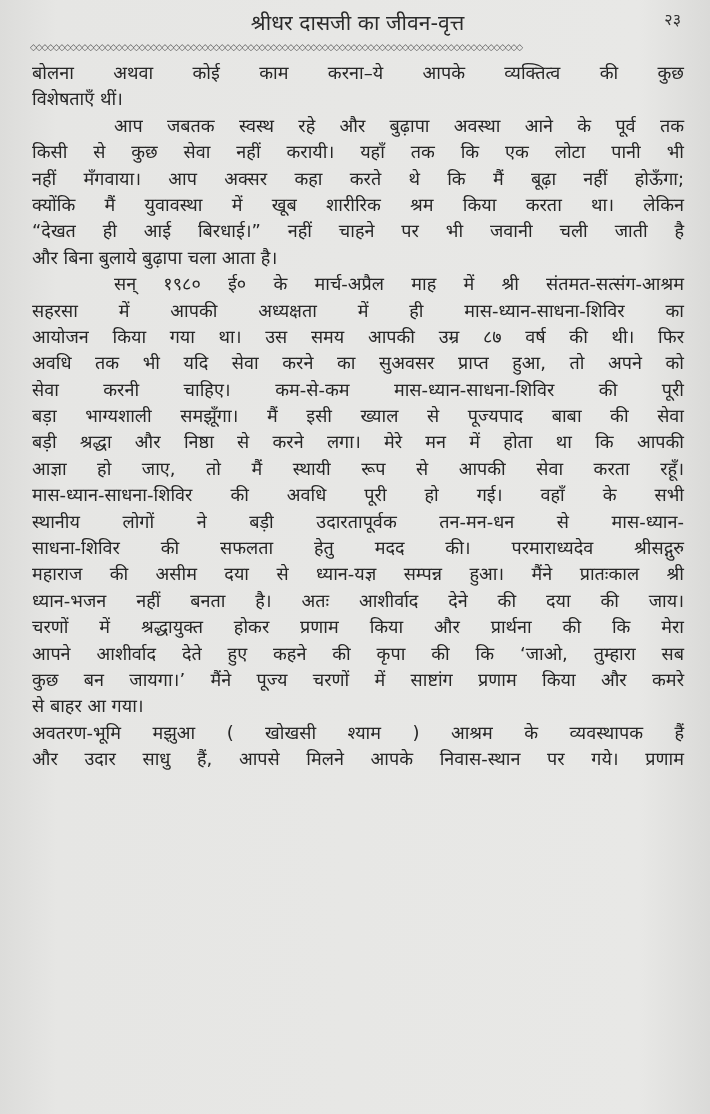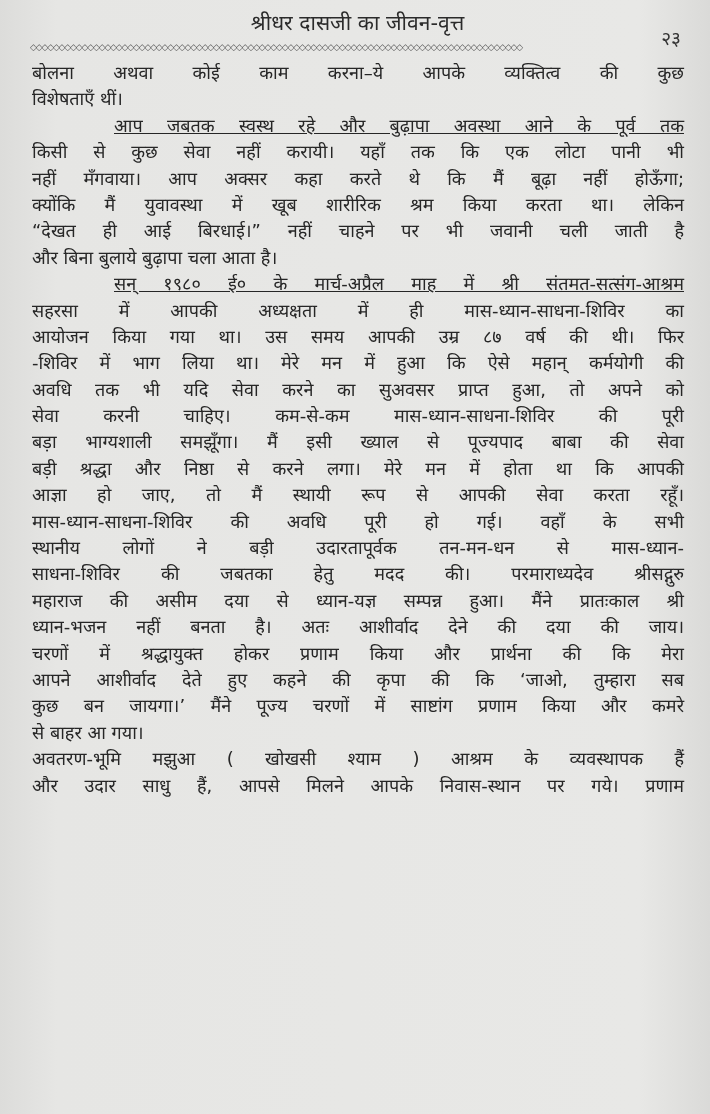--- a/index.html
+++ b/index.html
@@ -15,37 +15,37 @@
     background:linear-gradient(90deg,#dcdcda 0%,#e6e6e4 8%,#e8e8e6 90%,#dadad8 100%);
   }
   .header {
     position:absolute; left:30px; top:2px; width:655px; height:40px;
   }
   .running-title {
     position:absolute; left:0; width:655px; top:6px; text-align:center;
     font-size:21px; color:#2b2b2b;
   }
   .page-number {
-    position:absolute; right:4px; top:23px; font-size:19px; color:#333;
+    position:absolute; right:4px; top:6px; font-size:16px; color:#333;
   }
   .ornament-rule {
     position:absolute; left:30px; top:42px; width:657px; height:10px;
     overflow:hidden; white-space:nowrap; font-size:9px; line-height:10px;
     color:#555; letter-spacing:-1.2px;
   }
   .body-text {
     position:absolute; left:32px; top:60px; width:652px;
   }
   .line {
     height:26.4px; line-height:26.4px; font-size:18px;
     white-space:nowrap; text-align:justify; text-align-last:justify;
     color:#262626;
   }
   .line.last { text-align-last:left; }
-  .line.indent { padding-left:82px;text-decoration:underline; }
+  .line.indent { padding-left:82px; }
 </style>
 </head>
 <body>
 
 <div class="page">
   <div class="header">
     <div class="running-title">श्रीधर दासजी का जीवन-वृत्त</div>
     <div class="page-number">२३</div>
   </div>
   <div class="ornament-rule">◇◇◇◇◇◇◇◇◇◇◇◇◇◇◇◇◇◇◇◇◇◇◇◇◇◇◇◇◇◇◇◇◇◇◇◇◇◇◇◇◇◇◇◇◇◇◇◇◇◇◇◇◇◇◇◇◇◇◇◇◇◇◇◇◇◇◇◇◇◇◇◇◇◇◇◇◇◇◇◇◇◇◇◇◇◇</div>
@@ -55,29 +55,28 @@
     <div class="line last">विशेषताएँ थीं।</div>
     <div class="line indent">आप जबतक स्वस्थ रहे और बुढ़ापा अवस्था आने के पूर्व तक</div>
     <div class="line">किसी से कुछ सेवा नहीं करायी। यहाँ तक कि एक लोटा पानी भी</div>
     <div class="line">नहीं मँगवाया। आप अक्सर कहा करते थे कि मैं बूढ़ा नहीं होऊँगा;</div>
     <div class="line">क्योंकि मैं युवावस्था में खूब शारीरिक श्रम किया करता था। लेकिन</div>
     <div class="line">“देखत ही आई बिरधाई।” नहीं चाहने पर भी जवानी चली जाती है</div>
     <div class="line last">और बिना बुलाये बुढ़ापा चला आता है।</div>
     <div class="line indent">सन् १९८० ई० के मार्च-अप्रैल माह में श्री संतमत-सत्संग-आश्रम</div>
     <div class="line">सहरसा में आपकी अध्यक्षता में ही मास-ध्यान-साधना-शिविर का</div>
     <div class="line">आयोजन किया गया था। उस समय आपकी उम्र ८७ वर्ष की थी। फिर</div>
-    <div class="line">-शिविर में भाग लिया था। मेरे मन में हुआ कि ऐसे महान् कर्मयोगी की</div>
     <div class="line">अवधि तक भी यदि सेवा करने का सुअवसर प्राप्त हुआ, तो अपने को</div>
     <div class="line">सेवा करनी चाहिए। कम-से-कम मास-ध्यान-साधना-शिविर की पूरी</div>
     <div class="line">बड़ा भाग्यशाली समझूँगा। मैं इसी ख्याल से पूज्यपाद बाबा की सेवा</div>
     <div class="line">बड़ी श्रद्धा और निष्ठा से करने लगा। मेरे मन में होता था कि आपकी</div>
     <div class="line">आज्ञा हो जाए, तो मैं स्थायी रूप से आपकी सेवा करता रहूँ।</div>
     <div class="line">मास-ध्यान-साधना-शिविर की अवधि पूरी हो गई। वहाँ के सभी</div>
     <div class="line">स्थानीय लोगों ने बड़ी उदारतापूर्वक तन-मन-धन से मास-ध्यान-</div>
-    <div class="line">साधना-शिविर की जबतका हेतु मदद की। परमाराध्यदेव श्रीसद्गुरु</div>
+    <div class="line">साधना-शिविर की सफलता हेतु मदद की। परमाराध्यदेव श्रीसद्गुरु</div>
     <div class="line">महाराज की असीम दया से ध्यान-यज्ञ सम्पन्न हुआ। मैंने प्रातःकाल श्री</div>
     <div class="line">ध्यान-भजन नहीं बनता है। अतः आशीर्वाद देने की दया की जाय।</div>
     <div class="line">चरणों में श्रद्धायुक्त होकर प्रणाम किया और प्रार्थना की कि मेरा</div>
     <div class="line">आपने आशीर्वाद देते हुए कहने की कृपा की कि ‘जाओ, तुम्हारा सब</div>
     <div class="line">कुछ बन जायगा।’ मैंने पूज्य चरणों में साष्टांग प्रणाम किया और कमरे</div>
     <div class="line last">से बाहर आ गया।</div>
     <div class="line">अवतरण-भूमि मझुआ ( खोखसी श्याम ) आश्रम के व्यवस्थापक हैं</div>
     <div class="line">और उदार साधु हैं, आपसे मिलने आपके निवास-स्थान पर गये। प्रणाम</div>
   </div>
 </div>

